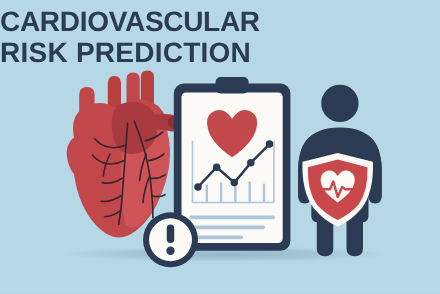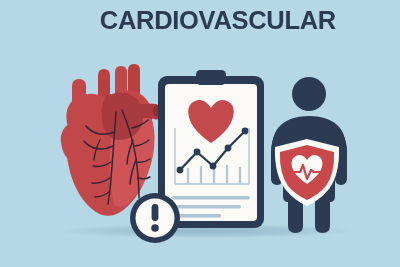--- a/index.html
+++ b/index.html
@@ -20,21 +20,21 @@
     background: #b6d7e5;
     overflow: hidden;
   }
 
   
   #title-block {
     position: absolute;
     top: 6px;
     left: 0;
     width: 336px;
-    text-align: right;
+    text-align: left;
     z-index: 30;
   }
   .title-line {
     display: block;
     color: #2b3b53;
     font-family: "Liberation Sans", sans-serif;
     font-weight: bold;
     font-size: 25.5px;
     letter-spacing: -0.3px;
     line-height: 28px;
@@ -69,20 +69,21 @@
   #person-stage  { z-index: 12; }
   #alert-stage   { z-index: 18; }
 </style>
 </head>
 <body>
 
 <div id="poster">
 
   <div id="title-block">
     <span class="title-line l1">CARDIOVASCULAR</span>
+    <span class="title-line l2">RISK PREDICTION</span>
   </div>
 
   <div id="ground-shadow"></div>
 
   <svg id="heart-stage" class="stage" viewBox="0 0 400 267">
     <g>
 
       <path d="M72 118 L72 86 Q72 79 79 79 Q86 79 86 86 L86 120 Z" fill="#c2474b"></path>
       <path d="M98 108 L98 76 Q98 69 104 69 Q110 69 110 76 L110 110 Z" fill="#b8403f"></path>
       <path d="M115 98 L115 72 Q115 66 121 66 Q127 66 127 72 L127 102 Z" fill="#c2474b"></path>

